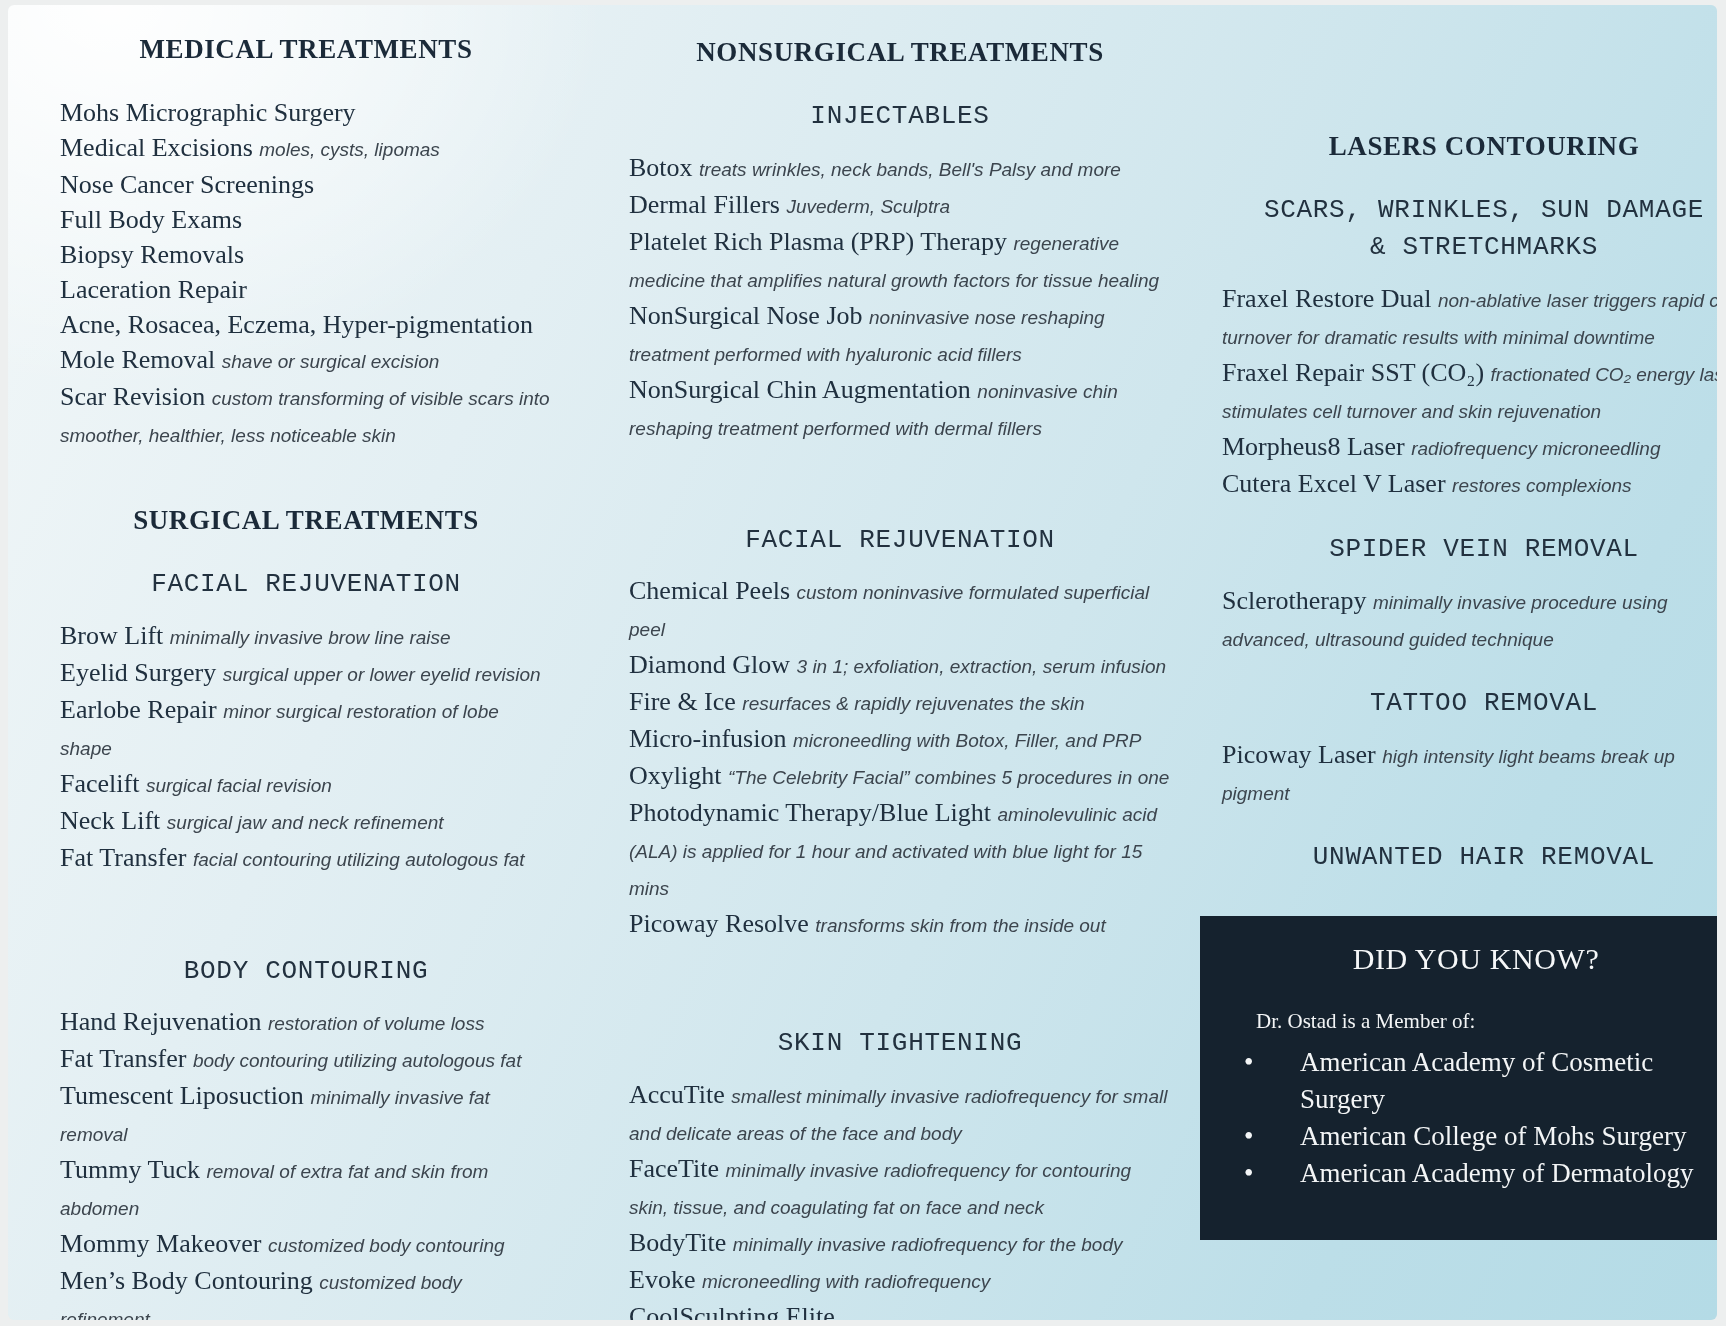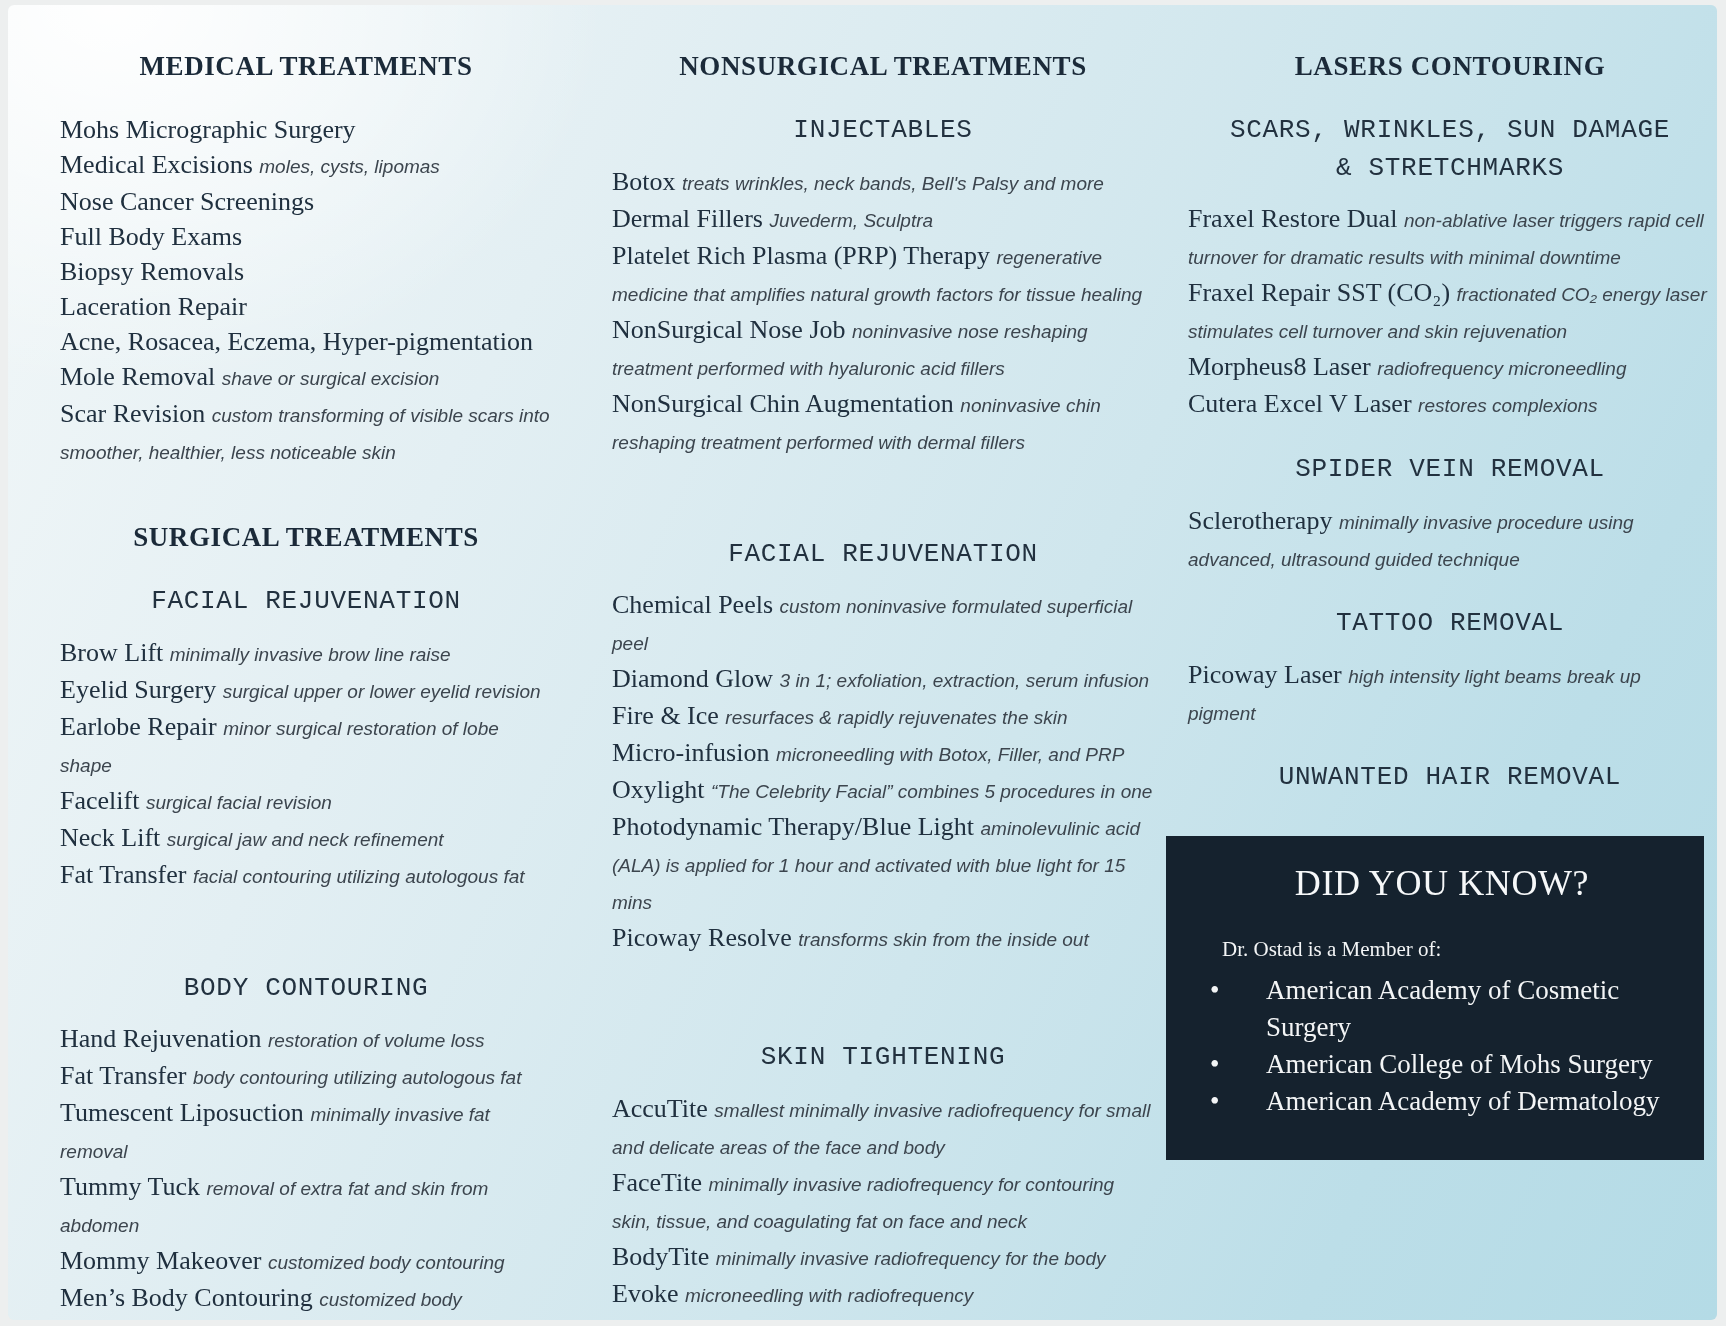--- a/index.html
+++ b/index.html
@@ -12,22 +12,23 @@
   .card {
     box-sizing:border-box;
     margin:5px 9px 6px 8px;
     height:1315px;
     border-radius:6px;
     background:
       radial-gradient(ellipse 900px 700px at 6% 0%, rgba(255,255,255,0.95), rgba(255,255,255,0) 55%),
       linear-gradient(115deg, #f2f7f8 0%, #e3eff3 28%, #cfe6ed 58%, #bcdee8 82%, #b4dbe6 100%);
     padding:46px 22px 0 52px;
     display:flex;
-    column-gap:0;
+    column-gap:17px;
     overflow:hidden;
+    align-items:center;
   }
   .col { flex:0 0 auto; }
   .col1 { width:492px; margin-right:60px; }
   .col2 { width:542px; margin-right:34px; }
   .col3 { width:524px; }
 
   section { margin:0; }
   .col1 section + section { margin-top:52px; }
   .col1 section:nth-of-type(3) { margin-top:76px; }
   .col2 section + section { margin-top:76px; }
@@ -59,21 +60,21 @@
 
   .dyk {
     box-sizing:border-box;
     margin-top:40px; margin-left:-22px;
     width:538px; min-height:324px;
     background:#15222e;
     padding:26px 26px 40px 40px;
     color:#f3f5f6;
   }
   .dyk-title {
-    margin:0 0 26px 0; font-size:36px; font-weight:normal;
+    margin:0 0 26px 0; font-size:30px; font-weight:normal;
     text-align:center; letter-spacing:0.6px; color:#f6f8f9;
   }
   .dyk-intro { margin:0 0 4px 16px; font-size:21px; line-height:38px; }
   .dyk ul { list-style:none; margin:0; padding:0; }
   .dyk li { display:flex; font-size:27px; line-height:37px; }
   .dyk li .bullet { flex:0 0 56px; padding-left:4px; }
 </style>
 </head>
 <body>
 

